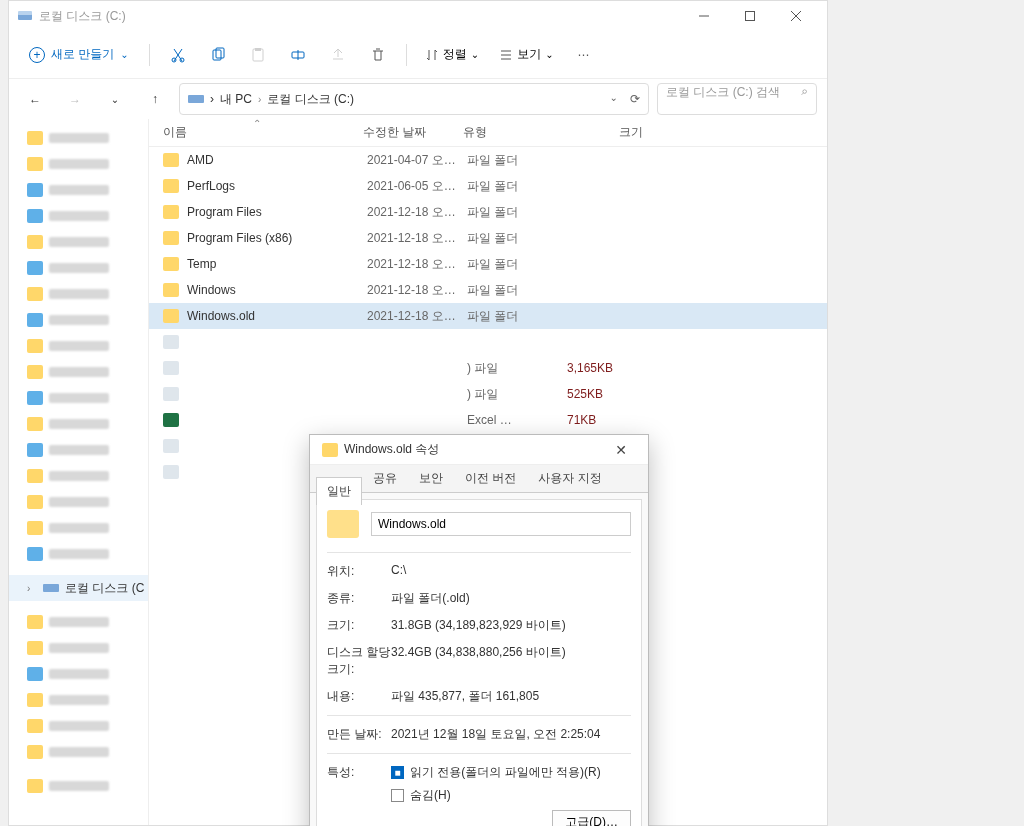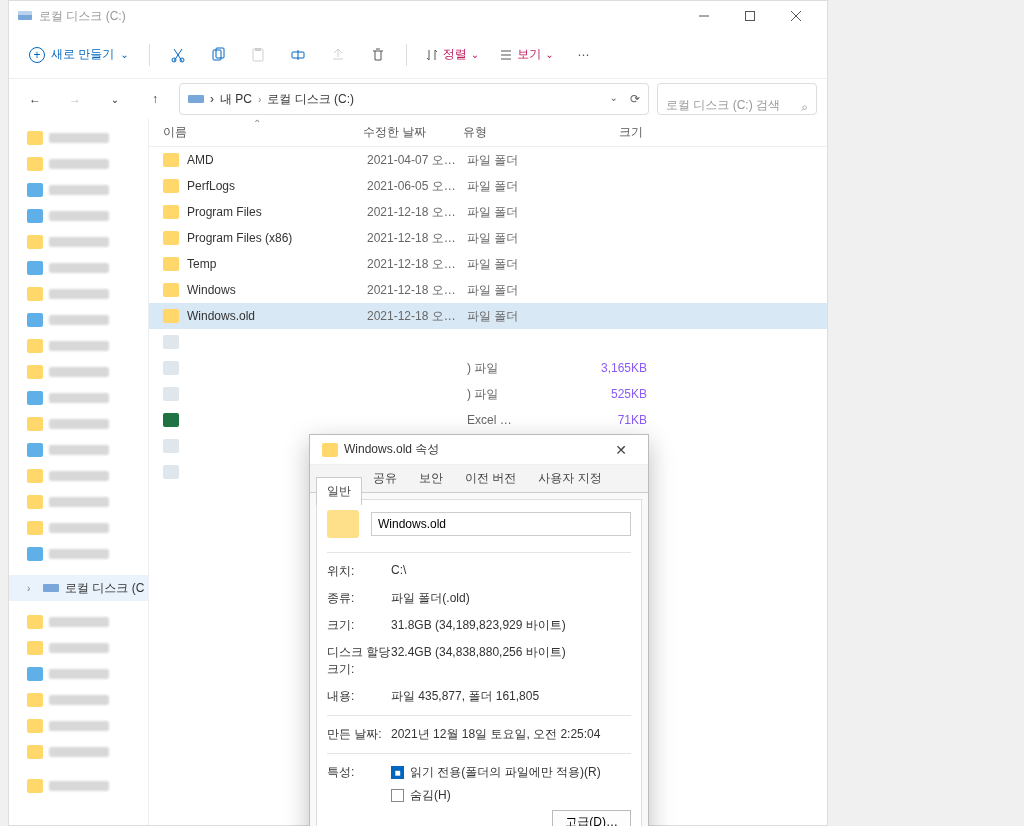--- a/index.html
+++ b/index.html
@@ -13,31 +13,31 @@
 .sysbtns { display: flex; gap: 0; }
 .sysbtn { width: 46px; height: 30px; display: flex; align-items: center; justify-content: center; color: #666; }
 
 
 .toolbar { height: 48px; display: flex; align-items: center; padding: 0 10px; gap: 4px; border-bottom: 1px solid #eee; }
 .tnew { display: flex; align-items: center; gap: 6px; color: #0067c0; padding: 6px 10px; border-radius: 4px; }
 .tnew .plus { width: 16px; height: 16px; border-radius: 50%; border: 1.5px solid #0067c0; display: flex; align-items: center; justify-content: center; font-size: 12px; line-height: 1; }
 .tbtn { width: 36px; height: 36px; display: flex; align-items: center; justify-content: center; color: #555; border-radius: 4px; }
 .tbtn.disabled { opacity: .4; }
 .tsep { width: 1px; height: 22px; background: #ddd; margin: 0 6px; }
-.tmenu { display: flex; align-items: center; gap: 4px; padding: 6px 8px; color: #be185d; }
+.tmenu { display: flex; align-items: center; gap: 4px; padding: 6px 8px; color: #000000; }
 
 
 .navbar { height: 40px; display: flex; align-items: center; padding: 0 10px; gap: 8px; }
 .nbtn { width: 32px; height: 32px; display: flex; align-items: center; justify-content: center; color: #333; border-radius: 4px; }
 .nbtn.disabled { color: #bbb; }
 .addr { flex: 1; height: 32px; border: 1px solid #ddd; border-radius: 4px; display: flex; align-items: center; padding: 0 8px; gap: 6px; }
 .crumb { display: flex; align-items: center; gap: 6px; color: #333; }
 .crumb .chev { color: #888; font-size: 10px; }
 .addr-end { margin-left: auto; display: flex; gap: 12px; color: #666; }
-.search { width: 160px; height: 32px; border: 1px solid #ddd; border-radius: 4px; display: flex; align-items: flex-end; padding: 0 8px; color: #999; justify-content: space-between; }
+.search { width: 160px; height: 32px; border: 1px solid #ddd; border-radius: 4px; display: flex; align-items: flex-start; padding: 0 8px; color: #999; justify-content: space-between; }
 
 
 .body { flex: 1; display: flex; min-height: 0; }
 .sidebar { width: 140px; border-right: 1px solid #eee; overflow: hidden; padding-top: 6px; }
 .srow { height: 26px; display: flex; align-items: center; padding-left: 18px; gap: 6px; }
 .srow .sicon { width: 16px; height: 14px; background: #ffd76a; border-radius: 2px; }
 .srow .sicon.blue { background: #5fb0e8; }
 .srow .slabel { width: 60px; height: 10px; background: #d8d8d8; border-radius: 2px; filter: blur(1px); }
 .srow.sel { background: #eaf3fb; }
 .srow.sel .chev { color: #777; font-size: 10px; width: 10px; }
@@ -52,21 +52,21 @@
 
 .rows { flex: 1; overflow: hidden; }
 .row { height: 26px; display: flex; align-items: center; padding-left: 14px; }
 .row.sel { background: #d9e8f5; }
 .row .ricon { width: 16px; height: 14px; background: #ffd76a; border-radius: 2px; margin-right: 8px; flex-shrink: 0; }
 .row .ricon.file { background: #dfe6ec; }
 .row .ricon.xls { background: #1f7244; }
 .row .r1 { width: 180px; overflow: hidden; text-overflow: ellipsis; white-space: nowrap; }
 .row .r2 { width: 100px; color: #666; overflow: hidden; text-overflow: ellipsis; white-space: nowrap; }
 .row .r3 { width: 100px; color: #666; overflow: hidden; text-overflow: ellipsis; white-space: nowrap; }
-.row .r4 { width: 80px; color: #8b5cf6; text-align: right; }
+.row .r4 { width: 80px; color: #7f1d1d; }
 
 
 .status { height: 24px; border-top: 1px solid #eee; display: flex; align-items: center; padding: 0 10px; gap: 14px; color: #666; font-size: 11px; }
 .status .views { margin-left: auto; display: flex; gap: 4px; }
 .status .vbtn { width: 20px; height: 18px; border: 1px solid #ccc; display: flex; align-items: center; justify-content: center; font-size: 10px; }
 
 
 .dialog { position: absolute; left: 160px; top: 315px; width: 340px; height: 450px; background: #f9f9f9; border: 1px solid #bbb; box-shadow: 0 8px 24px rgba(0,0,0,.25); display: flex; flex-direction: column; }
 .dlg-title { height: 30px; display: flex; align-items: center; padding: 0 12px; background: #fff; border-bottom: 1px solid #eee; }
 .dlg-title .ficon { width: 16px; height: 14px; background: #ffd76a; border-radius: 2px; margin-right: 6px; }

